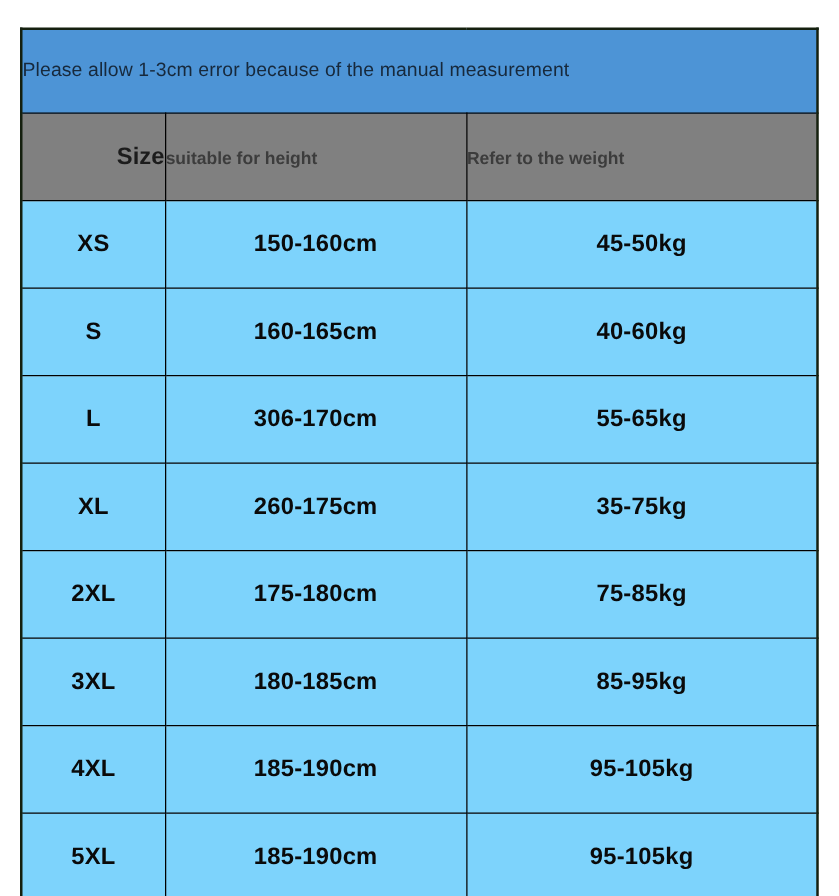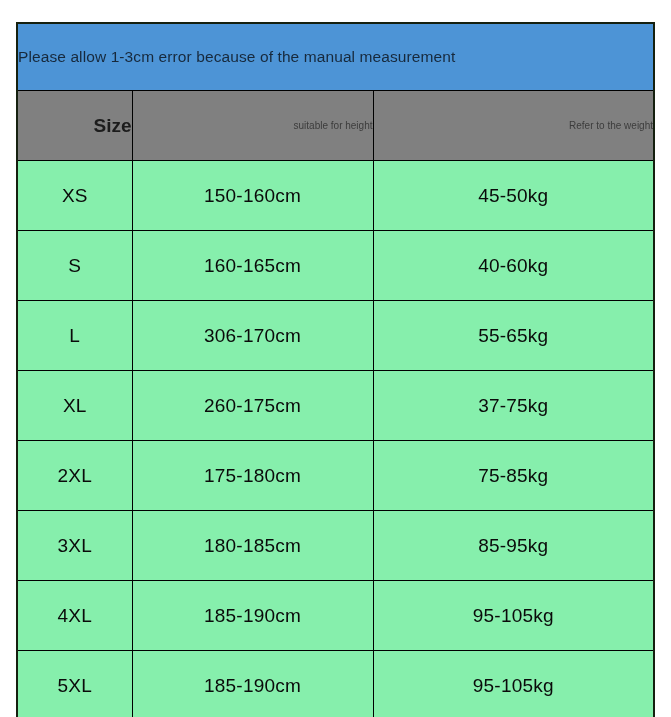--- a/index.html
+++ b/index.html
@@ -57,35 +57,35 @@
     background: #808080;
     height: 69px;
   }
   .head-size {
     text-align: right;
     font-size: 19px;
     font-weight: bold;
     color: #1c1c1c;
   }
   .head-plain {
-    text-align: right;
+    text-align: left;
     padding-left: 5px;
-    font-size: 10px;
-    font-weight: 400;
+    font-size: 14px;
+    font-weight: 700;
     color: #3c3c3c;
     white-space: nowrap;
   }
 
   
   .data-row > td {
-    background: #86efac;
+    background: #7dd3fc;
     height: 69px;
     text-align: center;
     font-size: 19px;
-    font-weight: normal;
+    font-weight: bold;
     color: #0a0a0a;
     letter-spacing: 0.2px;
   }
   .col-size  { width: 115px; }
   .col-height { width: 241px; }
   .col-weight { width: auto; }
 </style>
 </head>
 <body>
 
@@ -118,21 +118,21 @@
         <td>40-60kg</td>
       </tr>
       <tr class="data-row">
         <td>L</td>
         <td>306-170cm</td>
         <td>55-65kg</td>
       </tr>
       <tr class="data-row">
         <td>XL</td>
         <td>260-175cm</td>
-        <td>37-75kg</td>
+        <td>35-75kg</td>
       </tr>
       <tr class="data-row">
         <td>2XL</td>
         <td>175-180cm</td>
         <td>75-85kg</td>
       </tr>
       <tr class="data-row">
         <td>3XL</td>
         <td>180-185cm</td>
         <td>85-95kg</td>

